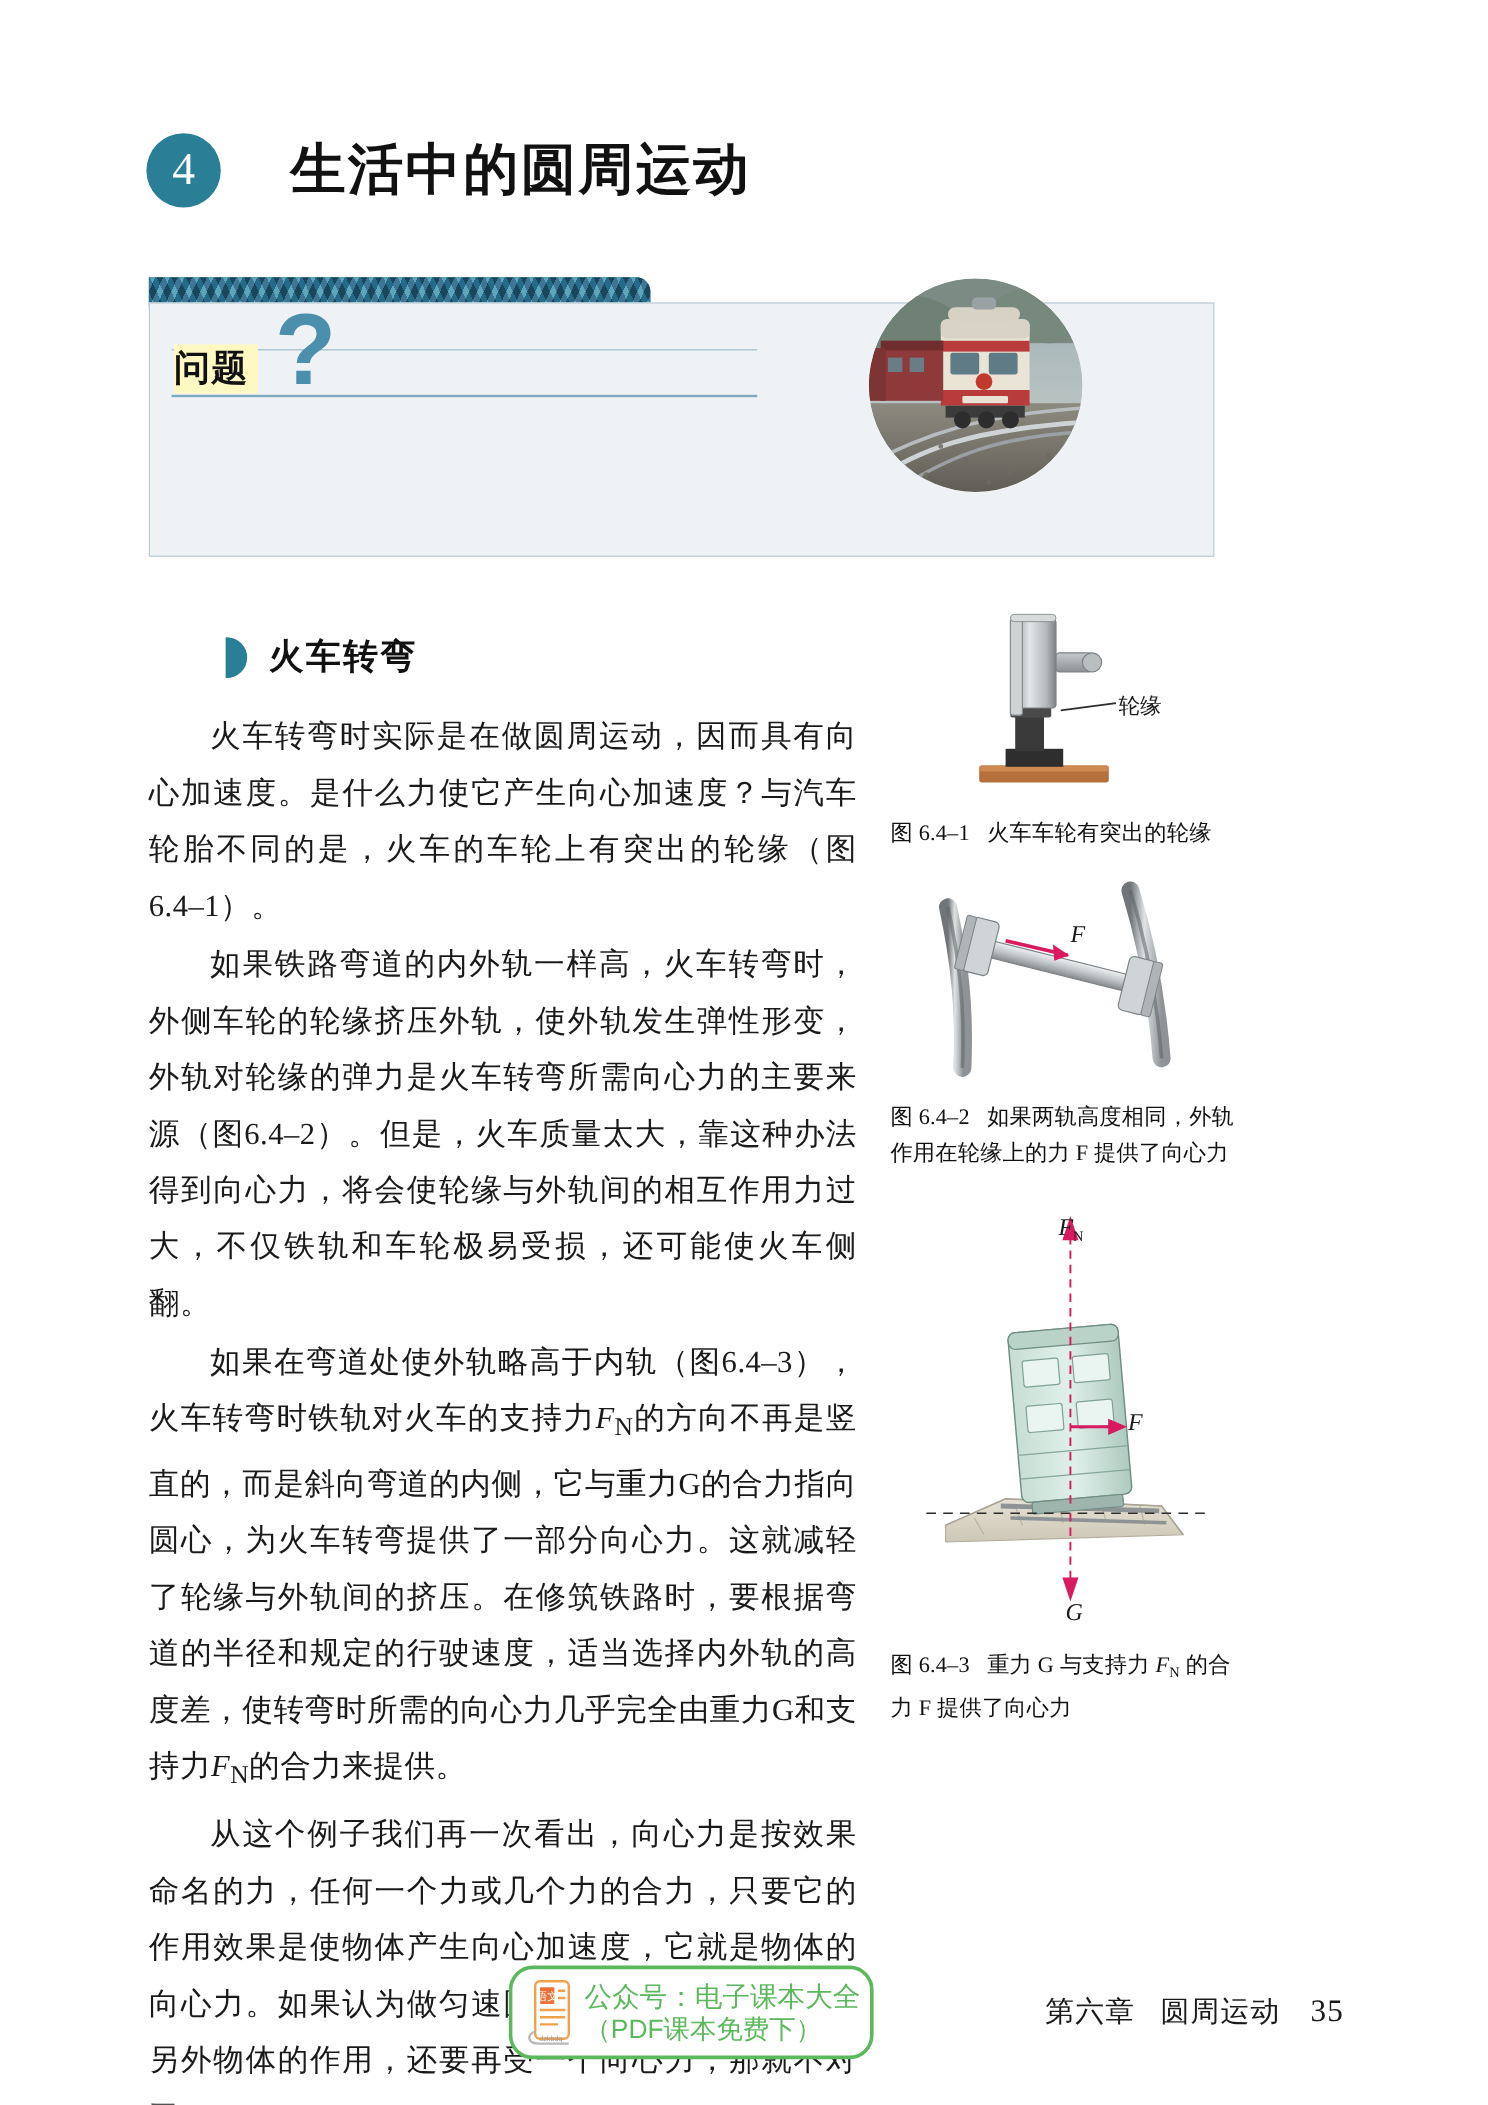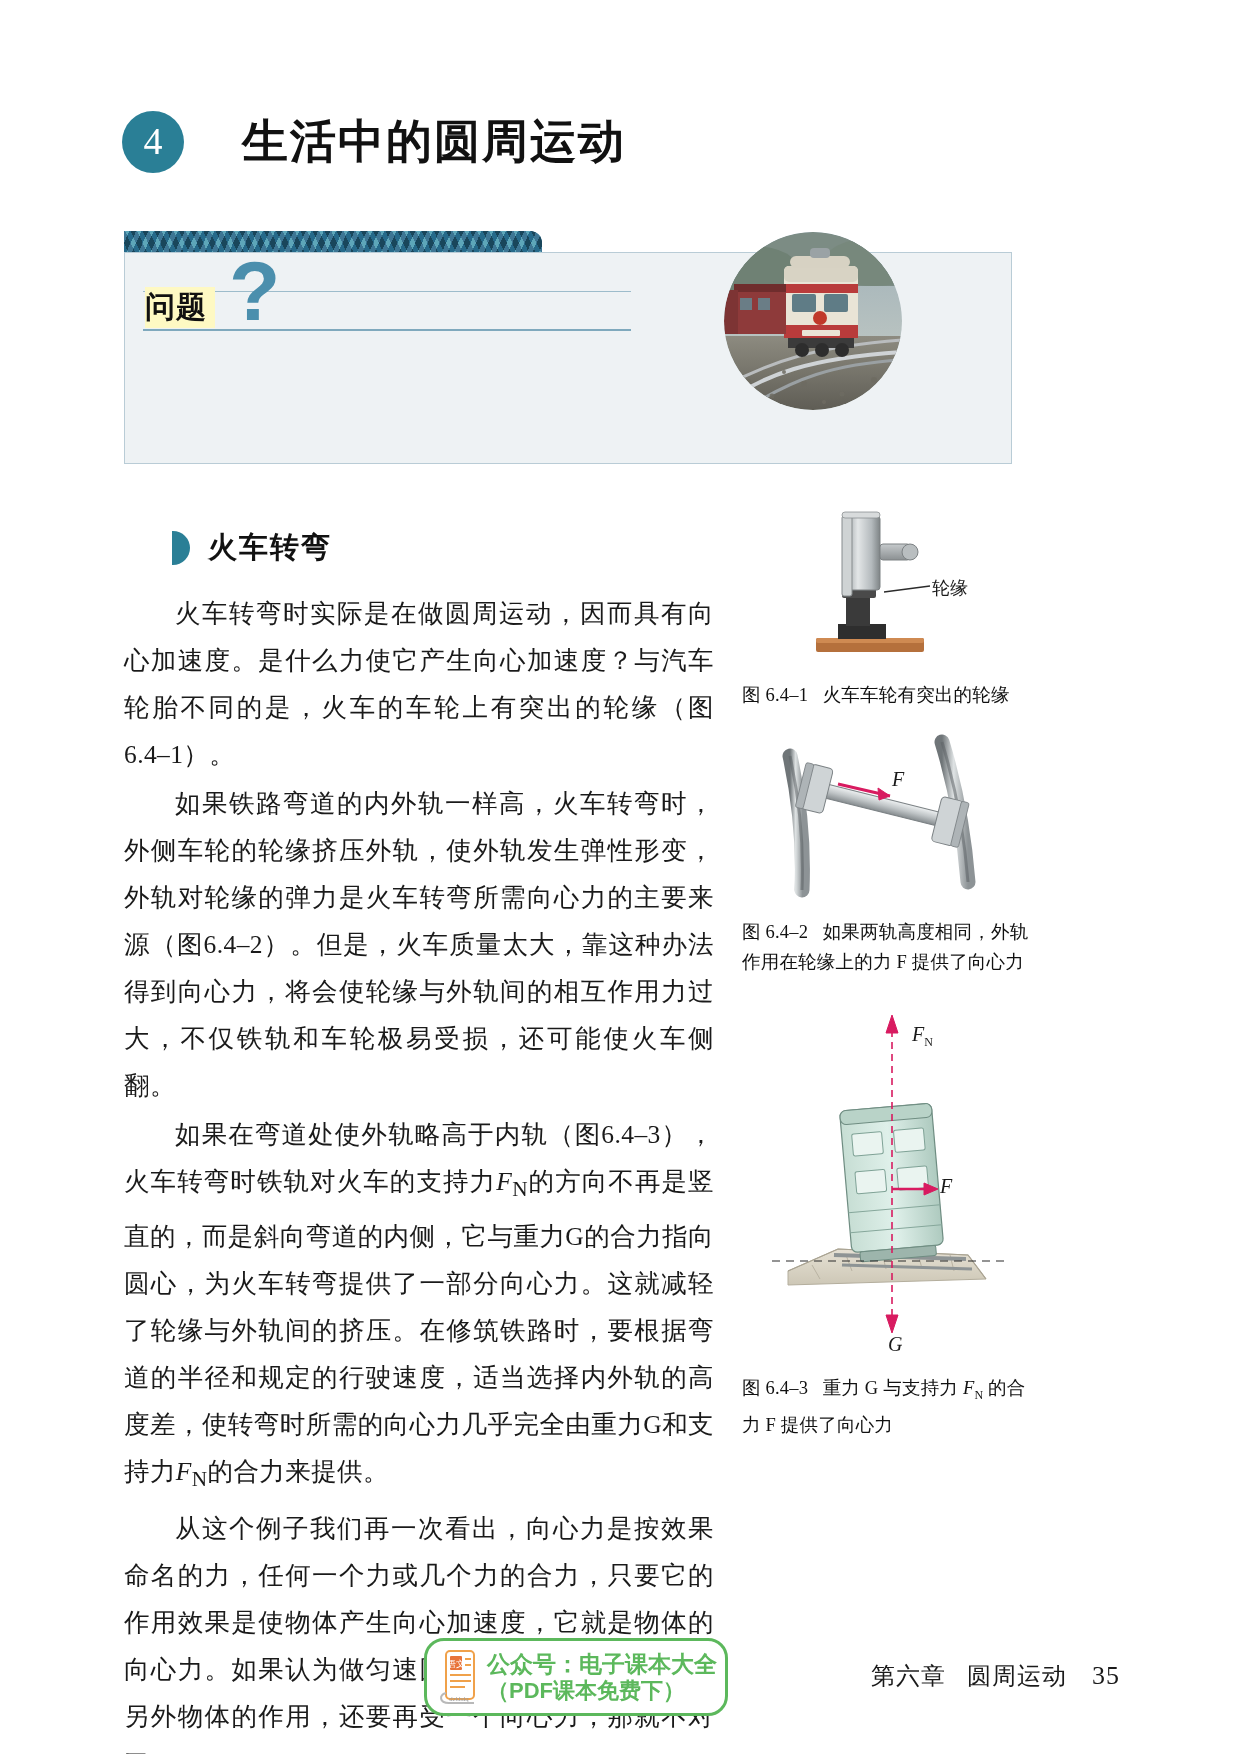--- a/index.html
+++ b/index.html
@@ -179,21 +179,21 @@
     line-height: 47px;
     text-indent: 51px;
     letter-spacing: 0.4px;
     margin: 0 0 2px 0;
     text-align: justify;
     font-family: "Liberation Serif", "DejaVu Serif", serif;
   }
   .sub-head {
     display: flex;
     align-items: center;
-    margin: 36px 0 22px 0;
+    margin: 36px 0 22px 16px;
     padding-left: 48px;
   }
   .sub-head .marker {
     width: 18px;
     height: 34px;
     background: #2a7f96;
     border-top-right-radius: 17px;
     border-bottom-right-radius: 17px;
     margin-right: 18px;
   }
@@ -279,21 +279,21 @@
   }
   .wm-icon {
     width: 44px;
     height: 56px;
     position: relative;
     flex: 0 0 auto;
   }
   .wm-text {
     margin-left: 6px;
     font-family: "Liberation Sans", sans-serif;
-    font-weight: 700;
+    font-weight: 400;
     color: #5cb85c;
     line-height: 1.15;
   }
   .wm-line1 { font-size: 23px; letter-spacing: 0px; }
   .wm-line2 { font-size: 22px; letter-spacing: 0px; }
 </style>
 </head>
 <body>
 
 <div class="page-edge"></div>
@@ -534,21 +534,21 @@
       <g stroke="#d81b60" fill="#d81b60">
         <line x1="150" y1="258" x2="150" y2="318" stroke-width="1.6" stroke-dasharray="7 5"></line>
         <polygon points="150,330 144,312 156,312"></polygon>
       </g>
 
       <g stroke="#d81b60" fill="#d81b60">
         <line x1="150" y1="186" x2="186" y2="186" stroke-width="2.4"></line>
         <polygon points="196,186 182,180 182,192"></polygon>
       </g>
     </svg>
-    <div class="fig-label ital" style="left:140px; top:20px;margin-left:30px;">
+    <div class="fig-label ital" style="left:140px; top:9px;">
       <span><i>F</i><sub>N</sub></span>
     </div>
     <div class="fig-label ital" style="left:198px; top:172px;">F</div>
     <div class="fig-label ital" style="left:146px; top:330px;">G</div>
   </div>
   <div class="fig-cap">
     <span>图 6.4–3</span>&nbsp;&nbsp;&nbsp;<span>重力 G 与支持力 <i>F</i><sub>N</sub> 的合力 F 提供了向心力</span>
   </div>
 </div>
 

